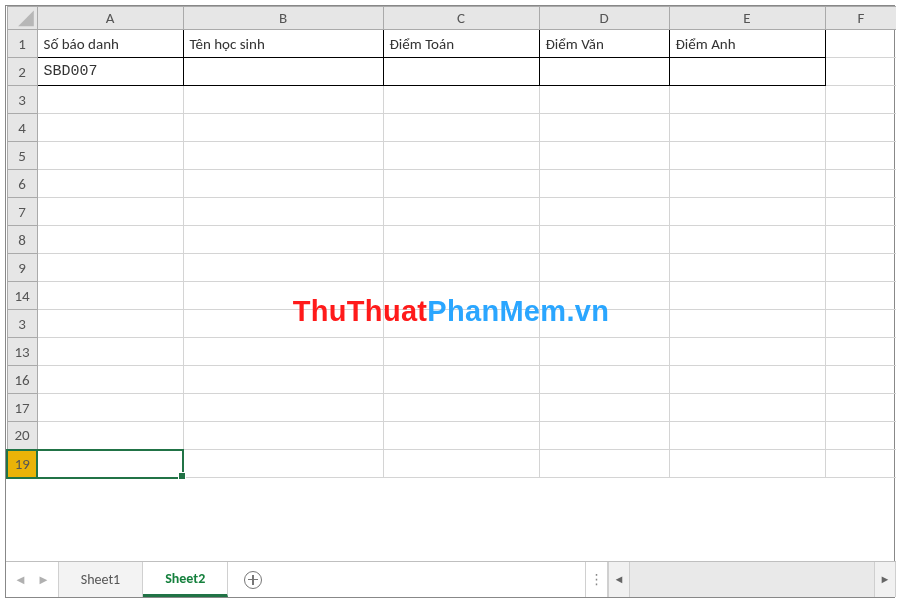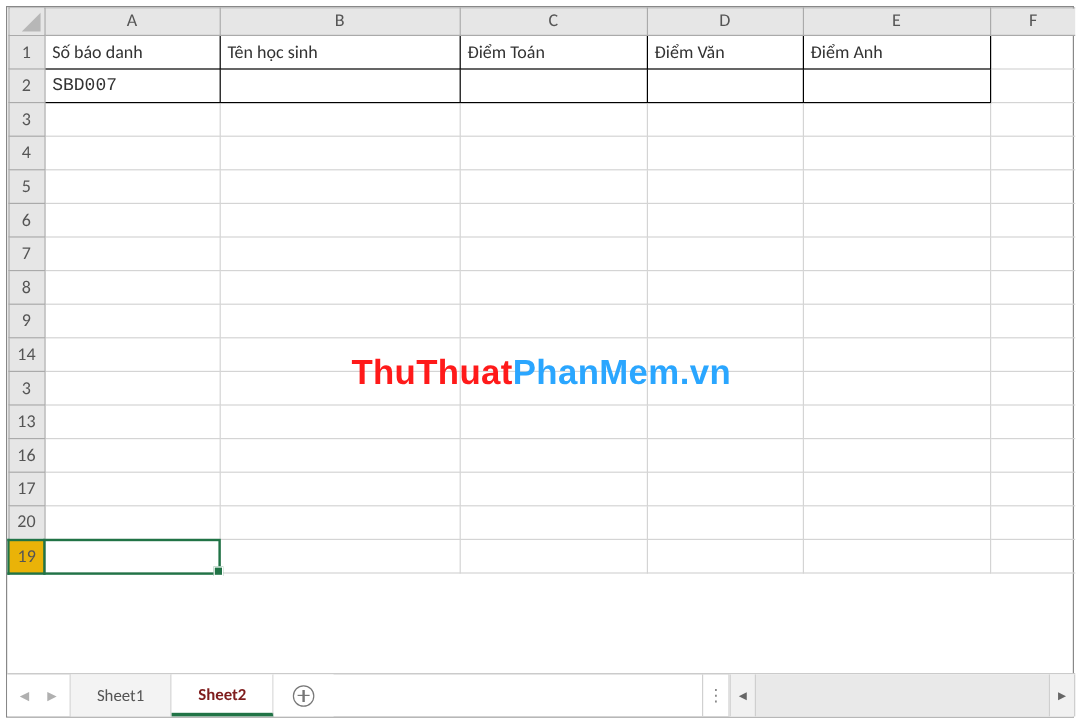--- a/index.html
+++ b/index.html
@@ -131,21 +131,21 @@
     align-items: center;
     padding: 0 22px;
     border-right: 1px solid #d0d0d0;
     background: #ffffff;
     color: #333;
     cursor: pointer;
   }
   .tab.inactive { background: #f3f3f3; color: #555; }
   .tab.active {
     background: #ffffff;
-    color: #7f1d1d;
+    color: #15803d;
     font-weight: 700;
     border-bottom: 3px solid #217346;
   }
   .tab.add {
     padding: 0 16px;
     color: #777;
     border-right: none;
   }
   .tab.add .plus-circle {
     width: 18px; height: 18px;

